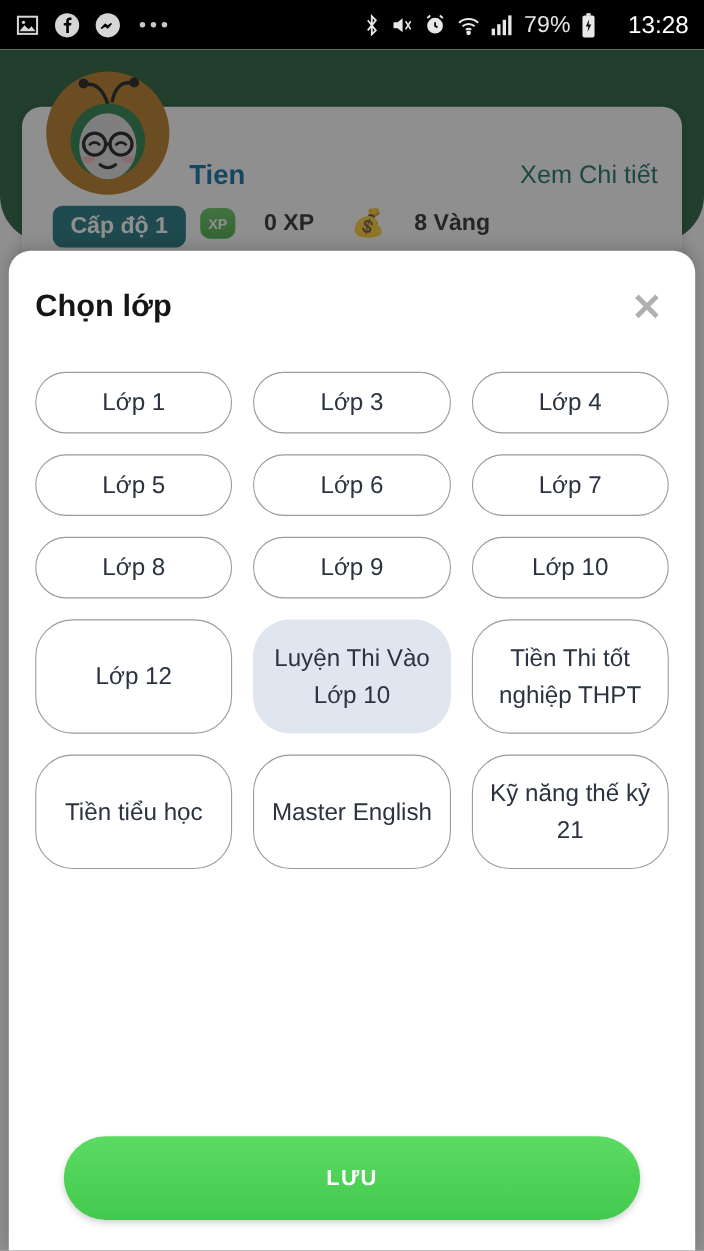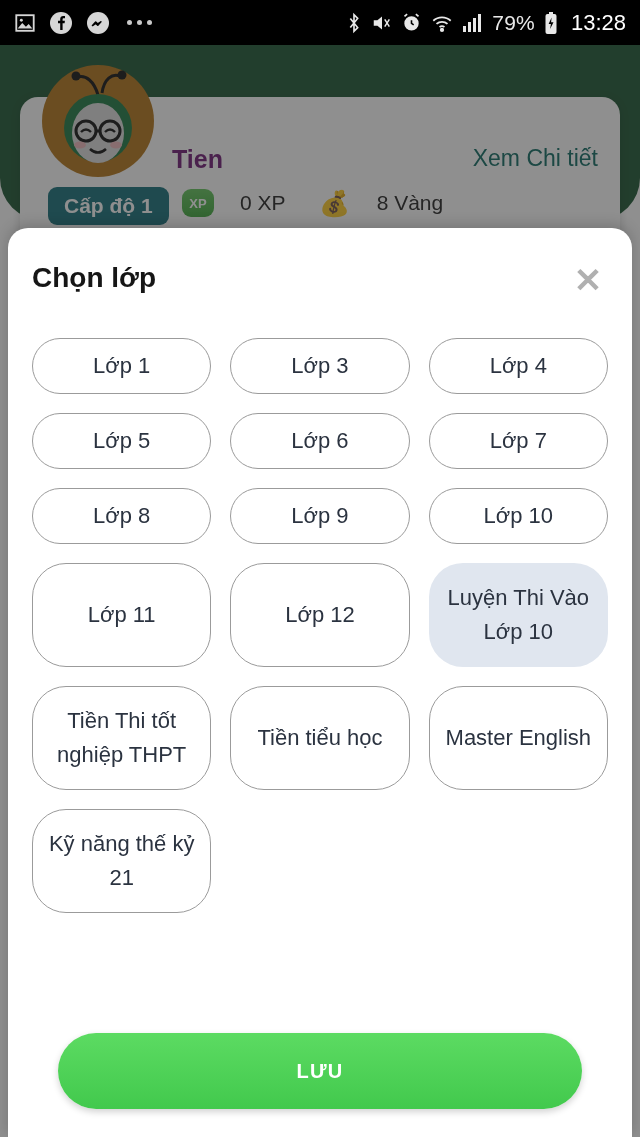--- a/index.html
+++ b/index.html
@@ -14,61 +14,61 @@
   
   .statusbar {
     position: absolute; top: 0; left: 0; width: 640px; height: 45px;
     background: #000; display: flex; align-items: center;
     padding: 12px 14px; color: #d6d6d6;
   }
   .sb-left { display: flex; align-items: center; gap: 13px; }
   .sb-right { margin-left: auto; display: flex; align-items: center; gap: 8px; }
   .sb-icon { display: inline-flex; align-items: center; justify-content: center; }
   .sb-text { font-size: 21px; font-weight: 400; letter-spacing: .2px; color: #e8e8e8; }
-  .sb-time { font-size: 22px; font-weight: 400; color: #fff; margin-left: 4px; text-align: right; }
+  .sb-time { font-size: 22px; font-weight: 400; color: #fff; margin-left: 20px; text-align: right; }
   .dots { display: flex; gap: 5px; align-items: center; margin-left: 4px; }
   .dots i { width: 5px; height: 5px; border-radius: 50%; background: #c9c9c9; display: block; }
 
   
   .app-bg { position: absolute; top: 45px; left: 0; width: 640px; height: 1092px; background: #fff; }
   .green-header {
     position: absolute; top: 0; left: 0; width: 640px; height: 175px;
     background: #1d5632;
     border-bottom-left-radius: 42px; border-bottom-right-radius: 42px;
   }
   .profile-card {
     position: absolute; top: 52px; left: 20px; width: 600px; height: 168px;
     background: #ffffff; border-radius: 18px;
     box-shadow: 0 2px 10px rgba(0,0,0,.15);
   }
   .avatar-wrap { position: absolute; left: 22px; top: -32px; width: 112px; height: 112px; }
   .avatar-ring { position: absolute; inset: 0; border-radius: 50%; background: #b5761a; }
   .pname {
     position: absolute; left: 152px; top: 48px;
-    font-size: 25px; font-weight: 700; color: #701a75;
+    font-size: 25px; font-weight: 700; color: #0369a1;
   }
   .plink {
     position: absolute; right: 22px; top: 48px;
     font-size: 23px; color: #0f6b63;
   }
   .level-badge {
     position: absolute; left: 28px; top: 90px;
     background: #15707a; color: #fff; font-size: 21px; font-weight: 700;
     padding: 7px 16px; border-radius: 9px; white-space: nowrap;
   }
   .stats { position: absolute; left: 162px; top: 92px; display: flex; align-items: center; gap: 34px; }
   .stat { display: flex; align-items: center; gap: 26px; }
   .xp-chip {
     width: 32px; height: 28px; border-radius: 9px;
     background: linear-gradient(180deg,#63c45c,#3fa83d);
     color: #fff; font-size: 13px; font-weight: 700;
     display: flex; align-items: center; justify-content: center;
   }
   .gold-chip { font-size: 25px; line-height: 1; }
-  .stat-text { font-size: 21px; font-weight: 400; color: #222; }
+  .stat-text { font-size: 21px; font-weight: 700; color: #222; }
   .progress {
     position: absolute; left: 22px; right: 22px; top: 133px; height: 30px;
     background: #e4e4e4; border-radius: 15px;
     display: flex; align-items: center; justify-content: center;
   }
   .progress span { font-size: 19px; color: #4b4b4b; }
 
   
   .dim { position: absolute; top: 45px; left: 0; width: 640px; height: 1092px; background: rgba(40,40,40,.52); }
 
@@ -247,21 +247,20 @@
     <div class="grid" id="options-grid">
         <div class="pill">Lớp 1</div>
         <div class="pill">Lớp 3</div>
         <div class="pill">Lớp 4</div>
         <div class="pill">Lớp 5</div>
         <div class="pill">Lớp 6</div>
         <div class="pill">Lớp 7</div>
         <div class="pill">Lớp 8</div>
         <div class="pill">Lớp 9</div>
         <div class="pill">Lớp 10</div>
-        <div class="pill">Lớp 11</div>
         <div class="pill">Lớp 12</div>
         <div class="pill tall selected">Luyện Thi Vào Lớp 10</div>
         <div class="pill tall">Tiền Thi tốt nghiệp THPT</div>
         <div class="pill tall">Tiền tiểu học</div>
         <div class="pill tall">Master English</div>
         <div class="pill tall">Kỹ năng thế kỷ 21</div>
       </div>
     <div class="save-wrap">
       <button class="save-btn">LƯU</button>
     </div>

